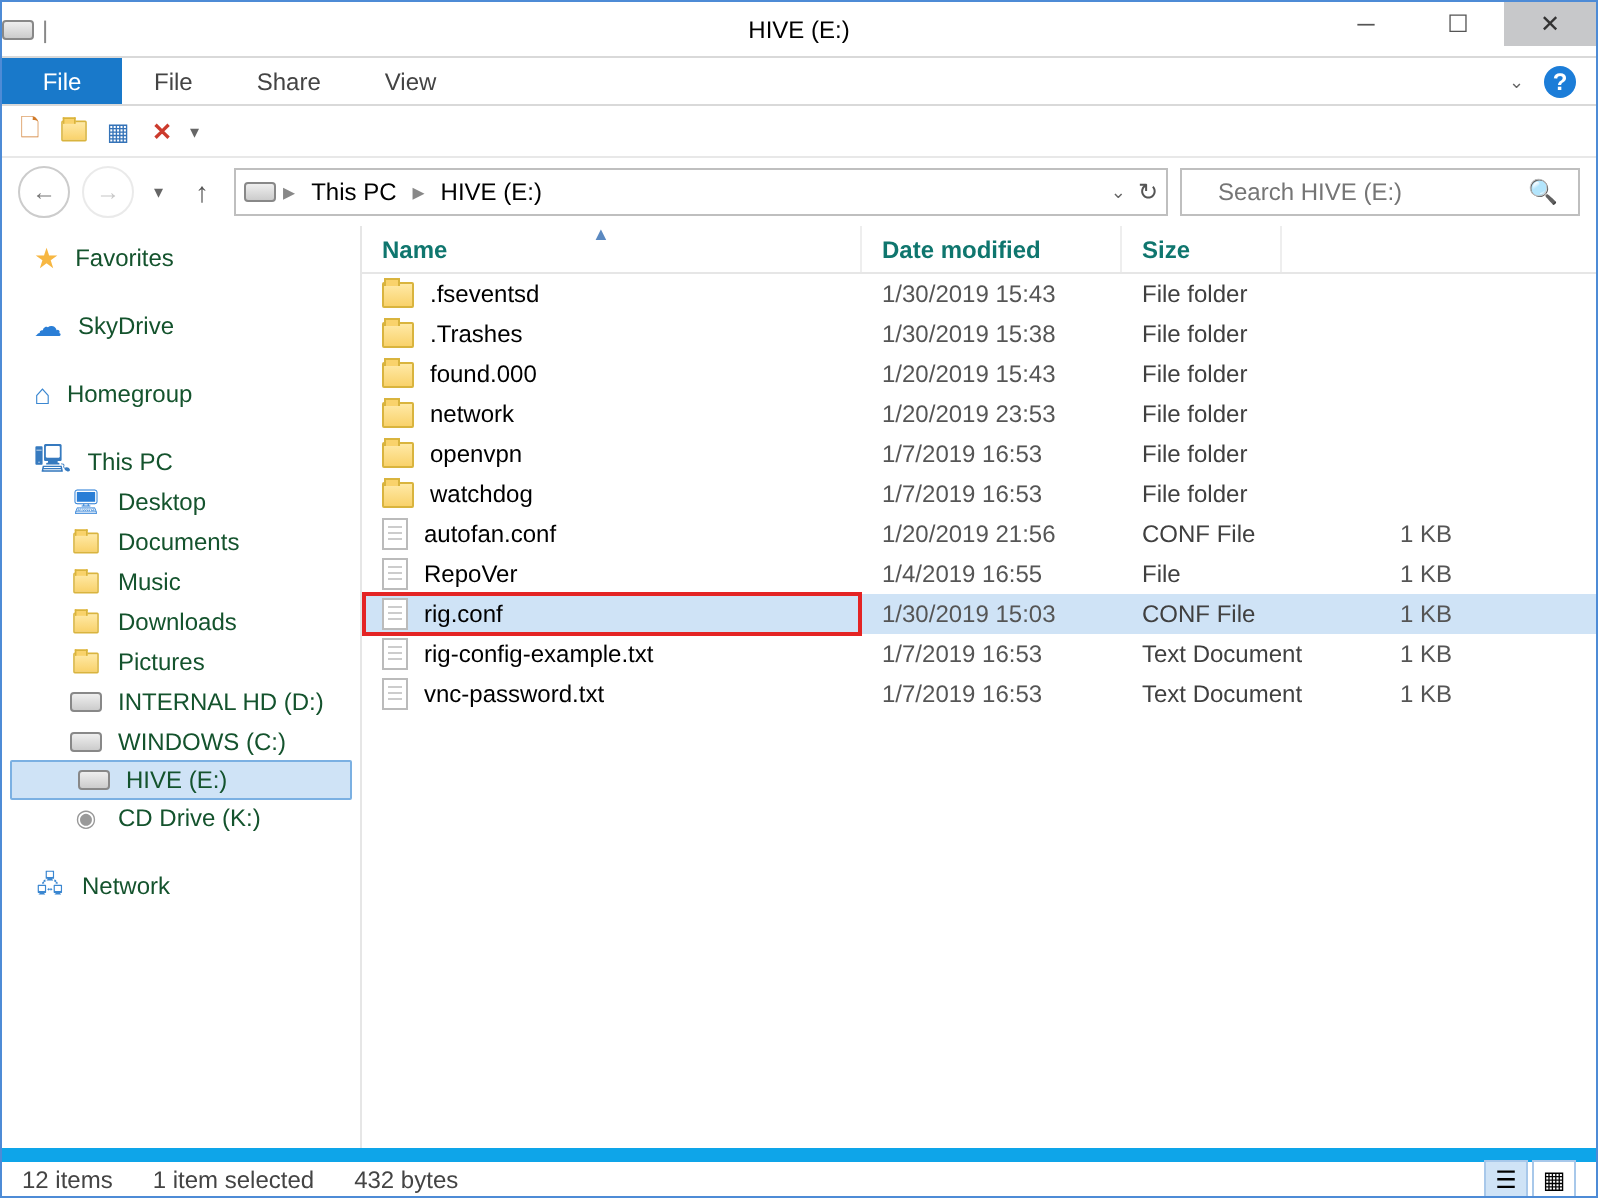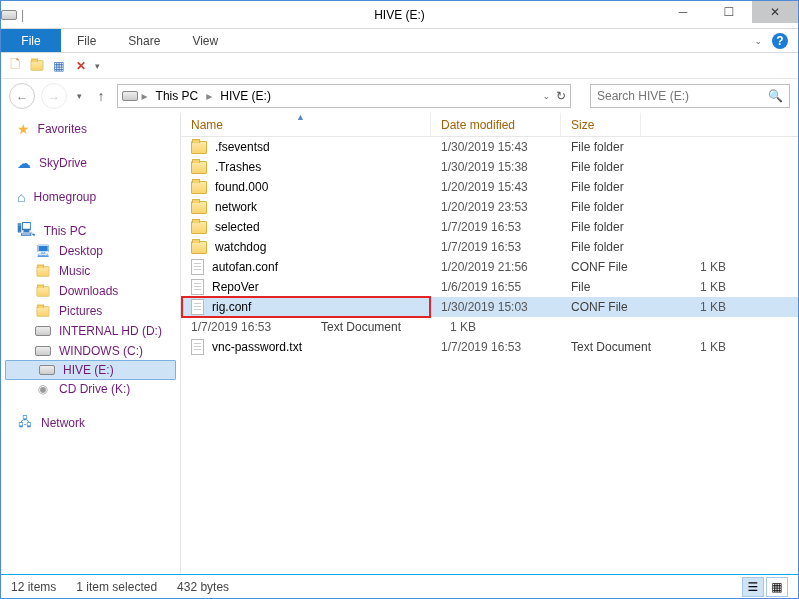--- a/index.html
+++ b/index.html
@@ -24,55 +24,55 @@
 
 .navbar { height: 34px; display:flex; align-items:center; padding:4px 8px; gap:6px; }
 .nav-btn { width:26px; height:26px; border:1px solid #ccc; border-radius:50%; display:flex; align-items:center; justify-content:center; color:#777; background:#fff;}
 .nav-btn.disabled { opacity:0.4; }
 .nav-small { color:#888; padding:0 4px; }
 .up-arrow { color:#555; font-size:14px; padding:0 6px; }
 .address { flex:1; height:24px; border:1px solid #bfbfbf; display:flex; align-items:center; padding:0 4px; gap:4px; }
 .address .crumb { padding:0 4px; }
 .address .sep { color:#888; }
 .address-controls { margin-left:auto; display:flex; align-items:center; gap:6px; color:#555; }
-.searchbox { width:200px; height:24px; border:1px solid #bfbfbf; display:flex; align-items:center; padding:0 6px; color:#888;margin-left:13px; }
+.searchbox { width:200px; height:24px; border:1px solid #bfbfbf; display:flex; align-items:center; padding:0 18px; color:#888; }
 .searchbox input { border:none; outline:none; flex:1; font-size:12px; color:#555; background:transparent; }
 .searchbox .mag { margin-left:auto; }
 
 
 .body-panes { display:flex; height: calc(100% - 28px - 24px - 26px - 34px - 24px); }
 .navpane { width:180px; border-right:1px solid #e6e6e6; padding:6px 0; overflow:hidden; }
 .navpane .group { margin-bottom:14px; }
 .navpane .item { display:flex; align-items:center; gap:8px; padding:2px 0 2px 16px; height:20px; }
 .navpane .item.sub { padding-left:34px; }
 .navpane .item.selected { background:#cfe3f6; border:1px solid #7bb0e2; margin:-1px 4px; padding-left:33px; border-radius:1px; }
-.navpane .label { color:#701a75; }
+.navpane .label { color:#14532d; }
 
 
 .listpane { flex:1; position:relative; }
 .list-header { height:24px; display:flex; align-items:center; border-bottom:1px solid #e6e6e6; }
-.list-header .col { padding-left:10px; color:#a16207; display:flex; align-items:center; gap:6px; border-right:1px solid #eee; height:100%; }
+.list-header .col { padding-left:10px; color:#0f766e; display:flex; align-items:center; gap:6px; border-right:1px solid #eee; height:100%;font-weight:bold; }
 .col-name { width:250px; }
 .col-date { width:130px; }
 .col-type { width:105px; }
 .col-size { width:80px; text-align:left; padding-right:10px; }
 .list-rows { }
 .row { height:20px; display:flex; align-items:center; }
 .row .cell { padding-left:10px; }
 .row .name-cell { width:250px; display:flex; align-items:center; gap:8px; }
 .row .date-cell { width:130px; color:#555; }
 .row .type-cell { width:105px; color:#404040; }
 .row .size-cell { width:80px; text-align:right; padding-right:20px; color:#555; }
 .row.selected { background:#cfe3f6; }
 .row.highlighted .name-cell { border:2px solid #e42424; padding-left:8px; height:22px; }
 
 .sort-arrow { color:#5b89c1; font-size:9px; position:absolute; left:115px; top:-1px; }
 
 
-.statusbar { position:absolute; bottom:0; left:0; right:0; height:24px; border-top:1px solid #0ea5e9; display:flex; align-items:center; padding:0 10px; background:#fff; }
+.statusbar { position:absolute; bottom:0; left:0; right:0; height:24px; border-top:7px solid #0ea5e9; display:flex; align-items:center; padding:0 10px; background:#fff; }
 .statusbar .seg { margin-right:20px; color:#444; }
 .view-toggles { margin-left:auto; display:flex; gap:2px; }
 .view-toggles div { width:22px; height:20px; border:1px solid #a8c8ea; display:flex; align-items:center; justify-content:center; }
 .view-toggles .active { background:#cfe3f6; }
 
 
 .folder-ico { width:16px; height:13px; background:linear-gradient(#ffe9a6,#f9d26b); border:1px solid #d9b43e; border-radius:1px; position:relative; }
 .folder-ico:before { content:""; position:absolute; top:-3px; left:0; width:6px; height:3px; background:#f9d26b; border:1px solid #d9b43e; border-bottom:none; }
 .file-ico { width:13px; height:16px; background:#fff; border:1px solid #bbb; position:relative; }
 .file-ico:before { content:""; position:absolute; top:3px; left:2px; right:2px; height:1px; background:#ccc; box-shadow:0 3px 0 #ccc, 0 6px 0 #ccc; }
@@ -172,20 +172,26 @@
         <span class="label">This PC</span>
       </div>
       <div class="item sub">
           <span class="generic-ico" style="color:#2a7ed6;">🖥</span>
           <span class="label">Desktop</span>
         </div>
       <div class="item sub">
           <span class="generic-ico">
             <span class="folder-ico" style="transform:scale(0.8);"></span>
           </span>
+          <span class="label">Documents</span>
+        </div>
+      <div class="item sub">
+          <span class="generic-ico">
+            <span class="folder-ico" style="transform:scale(0.8);"></span>
+          </span>
           <span class="label">Music</span>
         </div>
       <div class="item sub">
           <span class="generic-ico">
             <span class="folder-ico" style="transform:scale(0.8);"></span>
           </span>
           <span class="label">Downloads</span>
         </div>
       <div class="item sub">
           <span class="generic-ico">
@@ -270,21 +276,21 @@
             <span class="folder-ico"></span>
             <span>network</span>
           </div>
           <div class="cell date-cell">1/20/2019 23:53</div>
           <div class="cell type-cell">File folder</div>
           <div class="cell size-cell"></div>
         </div>
         <div class="row">
           <div class="cell name-cell">
             <span class="folder-ico"></span>
-            <span>selected</span>
+            <span>openvpn</span>
           </div>
           <div class="cell date-cell">1/7/2019 16:53</div>
           <div class="cell type-cell">File folder</div>
           <div class="cell size-cell"></div>
         </div>
         <div class="row">
           <div class="cell name-cell">
             <span class="folder-ico"></span>
             <span>watchdog</span>
           </div>
@@ -299,34 +305,38 @@
           </div>
           <div class="cell date-cell">1/20/2019 21:56</div>
           <div class="cell type-cell">CONF File</div>
           <div class="cell size-cell">1 KB</div>
         </div>
         <div class="row">
           <div class="cell name-cell">
             <span class="file-ico"></span>
             <span>RepoVer</span>
           </div>
-          <div class="cell date-cell">1/6/2019 16:55</div>
+          <div class="cell date-cell">1/4/2019 16:55</div>
           <div class="cell type-cell">File</div>
           <div class="cell size-cell">1 KB</div>
         </div>
         <div class="row selected highlighted">
           <div class="cell name-cell">
             <span class="file-ico"></span>
             <span>rig.conf</span>
           </div>
           <div class="cell date-cell">1/30/2019 15:03</div>
           <div class="cell type-cell">CONF File</div>
           <div class="cell size-cell">1 KB</div>
         </div>
         <div class="row">
+          <div class="cell name-cell">
+            <span class="file-ico"></span>
+            <span>rig-config-example.txt</span>
+          </div>
           <div class="cell date-cell">1/7/2019 16:53</div>
           <div class="cell type-cell">Text Document</div>
           <div class="cell size-cell">1 KB</div>
         </div>
         <div class="row">
           <div class="cell name-cell">
             <span class="file-ico"></span>
             <span>vnc-password.txt</span>
           </div>
           <div class="cell date-cell">1/7/2019 16:53</div>

